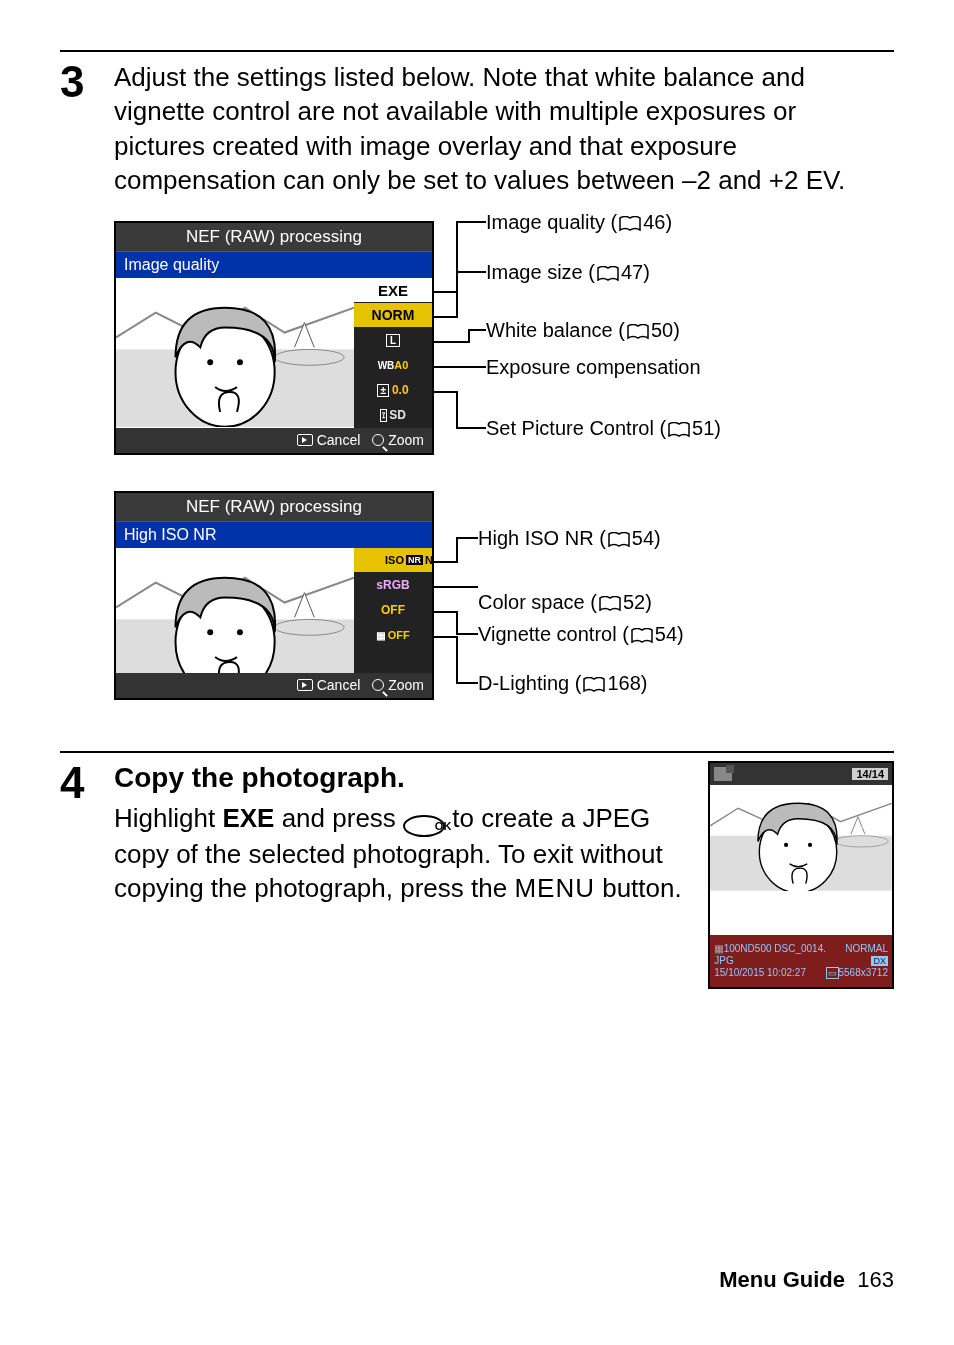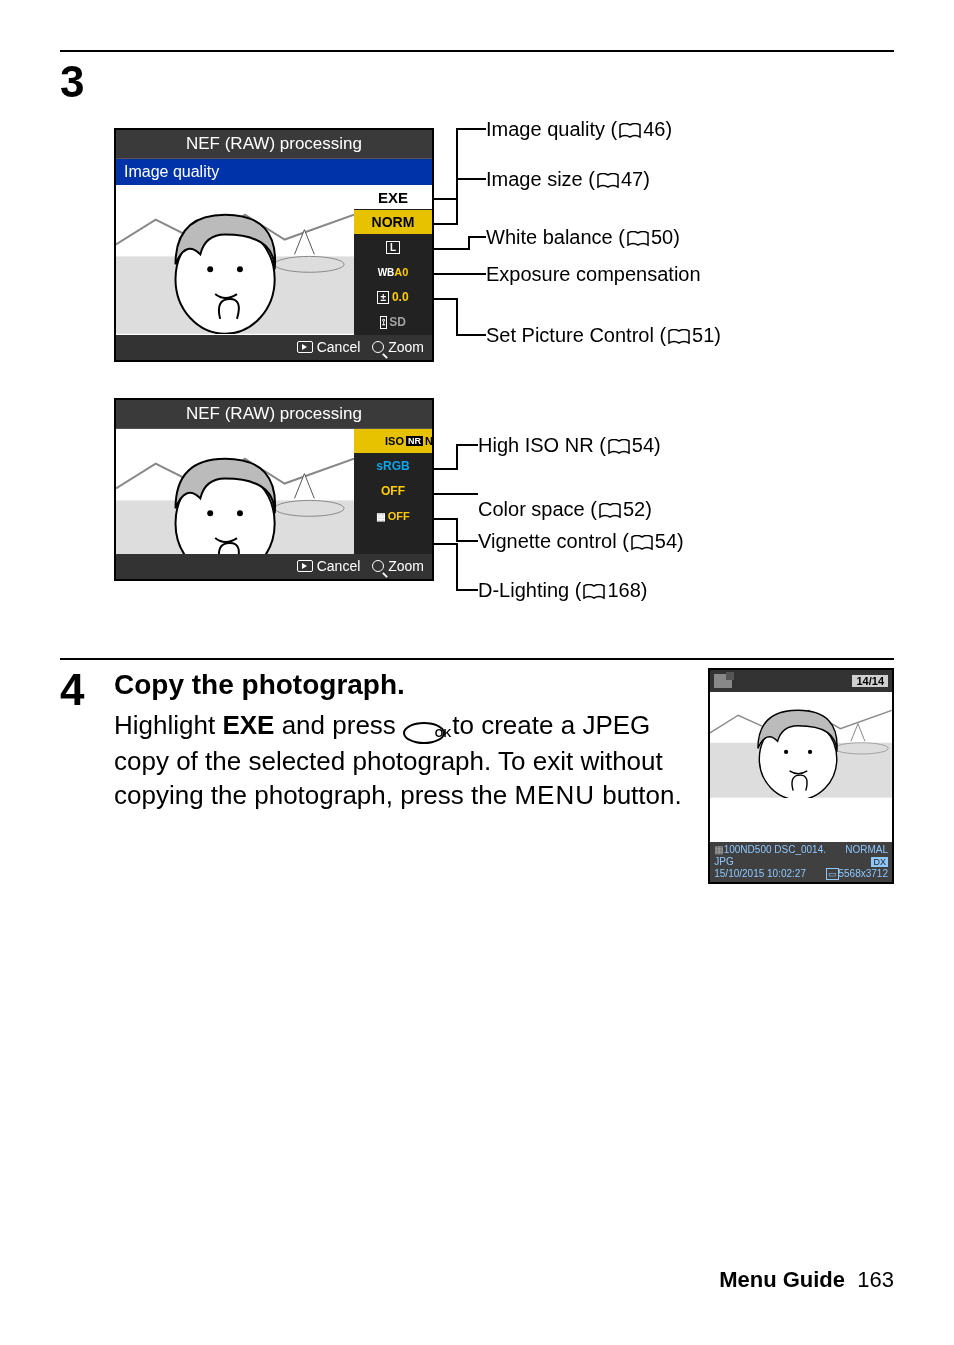--- a/index.html
+++ b/index.html
@@ -159,38 +159,39 @@
   }
   .result-top {
     height: 22px; background:#333; display:flex; justify-content:space-between; align-items:center;
     padding:0 4px; color:#fff; font-size:11px;
   }
   .retouch-icon { width:18px; height:14px; background:#888; display:inline-block; position:relative; }
   .retouch-icon::after{ content:""; position:absolute; right:-2px; top:-2px; width:8px; height:8px; background:#555; }
   .frame-badge { background:#cfcfcf; color:#000; padding:0 4px; font-weight:700; font-size:11px; }
   .result-img { height:150px; background:#fff; position:relative; overflow:hidden; }
   .result-foot {
-    background:#404040; color:#8ec8ff; font-size:10px; padding:2px 4px; line-height:1.2;
+    background:#7f1d1d; color:#8ec8ff; font-size:10px; padding:8px 4px; line-height:1.2;
     display:flex; justify-content:center;
   }
   .result-foot .right { color:#8ec8ff; text-align:right; }
   .footer {
     position:absolute; bottom:52px; right:60px; font-size:22px;
   }
   .footer b { font-weight:700; }
   .conn { position:absolute; border-top:2px solid #000; }
   .conn-v { position:absolute; border-left:2px solid #000; }
 </style>
 </head>
 <body>
 
 <div class="step">
   <div class="step-row">
     <div class="step-num">3</div>
     <div class="step-body">
+      <div class="step-text">Adjust the settings listed below.  Note that white balance and vignette control are not available with multiple exposures or pictures created with image overlay and that exposure compensation can only be set to values between –2 and +2 EV.</div>
     </div>
   </div>
 
   <div class="screens">
 
     <div class="screen-block" style="height:240px;">
       <div class="lcd">
         <div class="lcd-title">NEF (RAW) processing</div>
         <div class="lcd-subtitle">Image quality</div>
         <div class="lcd-body">
@@ -218,21 +219,21 @@
             <div class="lcd-menu-item dark">
               <span style="font-size:10px;color:#fff;">WB </span>
                 <span style="color:#ffcc00;font-size:11px;">A0</span>
             </div>
             <div class="lcd-menu-item dark">
               <span style="border:1px solid #fff;color:#fff;padding:0 2px;font-size:10px;margin-right:3px;">±</span>
               <span style="color:#ffcc00;font-size:12px;">0.0</span>
             </div>
             <div class="lcd-menu-item dark">
               <span style="border:1px solid #fff;color:#fff;padding:0 1px;font-size:9px;margin-right:2px;">⟟</span>
-              <span style="color:#a3a3a3;font-size:12px;">SD</span>
+              <span style="color:#e5e5e5;font-size:12px;">SD</span>
             </div>
           </div>
         </div>
         <div class="lcd-foot">
           <span class="btn">
               <span class="foot-icon play"></span>
               <span>Cancel</span>
             </span>
           <span class="btn">
               <span class="foot-icon zoom"></span>
@@ -300,20 +301,21 @@
               </svg>
             </span>
             <span>51)</span>
         </div>
       </div>
     </div>
 
     <div class="screen-block" style="height:230px;">
       <div class="lcd">
         <div class="lcd-title">NEF (RAW) processing</div>
+        <div class="lcd-subtitle">High ISO NR</div>
         <div class="lcd-body" style="height:125px;">
           <div class="lcd-illustration">
             <svg class="face-svg" viewBox="0 0 240 150">
               <rect x="0" y="0" width="240" height="72" fill="#fff"></rect>
               <rect x="0" y="72" width="240" height="78" fill="#ddd"></rect>
               <polyline points="0,60 40,35 90,60 130,30 170,55 240,30" fill="none" stroke="#888" stroke-width="2"></polyline>
               <path d="M180 70 l10 -25 l10 25" fill="#fff" stroke="#555"></path>
               <ellipse cx="195" cy="80" rx="35" ry="8" fill="none" stroke="#888"></ellipse>
               <ellipse cx="110" cy="95" rx="50" ry="55" fill="#fff" stroke="#000" stroke-width="2"></ellipse>
               <path d="M60 80 Q60 30 110 30 Q165 30 160 85 Q160 50 110 50 Q90 50 85 70 Q70 55 60 80 Z" fill="#bbb" stroke="#000" stroke-width="2"></path>
@@ -323,21 +325,21 @@
               <path d="M105 135 Q100 115 115 115 Q128 115 122 135" fill="#fff" stroke="#000" stroke-width="2"></path>
             </svg>
           </div>
           <div class="lcd-menu">
             <div class="lcd-menu-item norm" style="height:25px;font-size:11px;padding-left:32px;">
               <span style="color:#000;font-weight:700;">ISO</span>
                 <span style="background:#000;color:#fff;padding:0 2px;margin:0 2px;font-size:9px;">NR</span>
                 <span>N</span>
             </div>
             <div class="lcd-menu-item dark">
-                <span style="color:#0ea5e9;">sRGB</span>
+                <span style="color:#f0abfc;">sRGB</span>
               </div>
             <div class="lcd-menu-item dark">
                 <span style="color:#ffcc00;">OFF</span>
               </div>
             <div class="lcd-menu-item dark">
               <span style="color:#fff;font-size:10px;margin-right:2px;">▦</span>
                 <span style="color:#ffcc00;font-size:11px;">OFF</span>
             </div>
             <div class="lcd-menu-item dark" style="flex:1;background:#222;"></div>
           </div>

